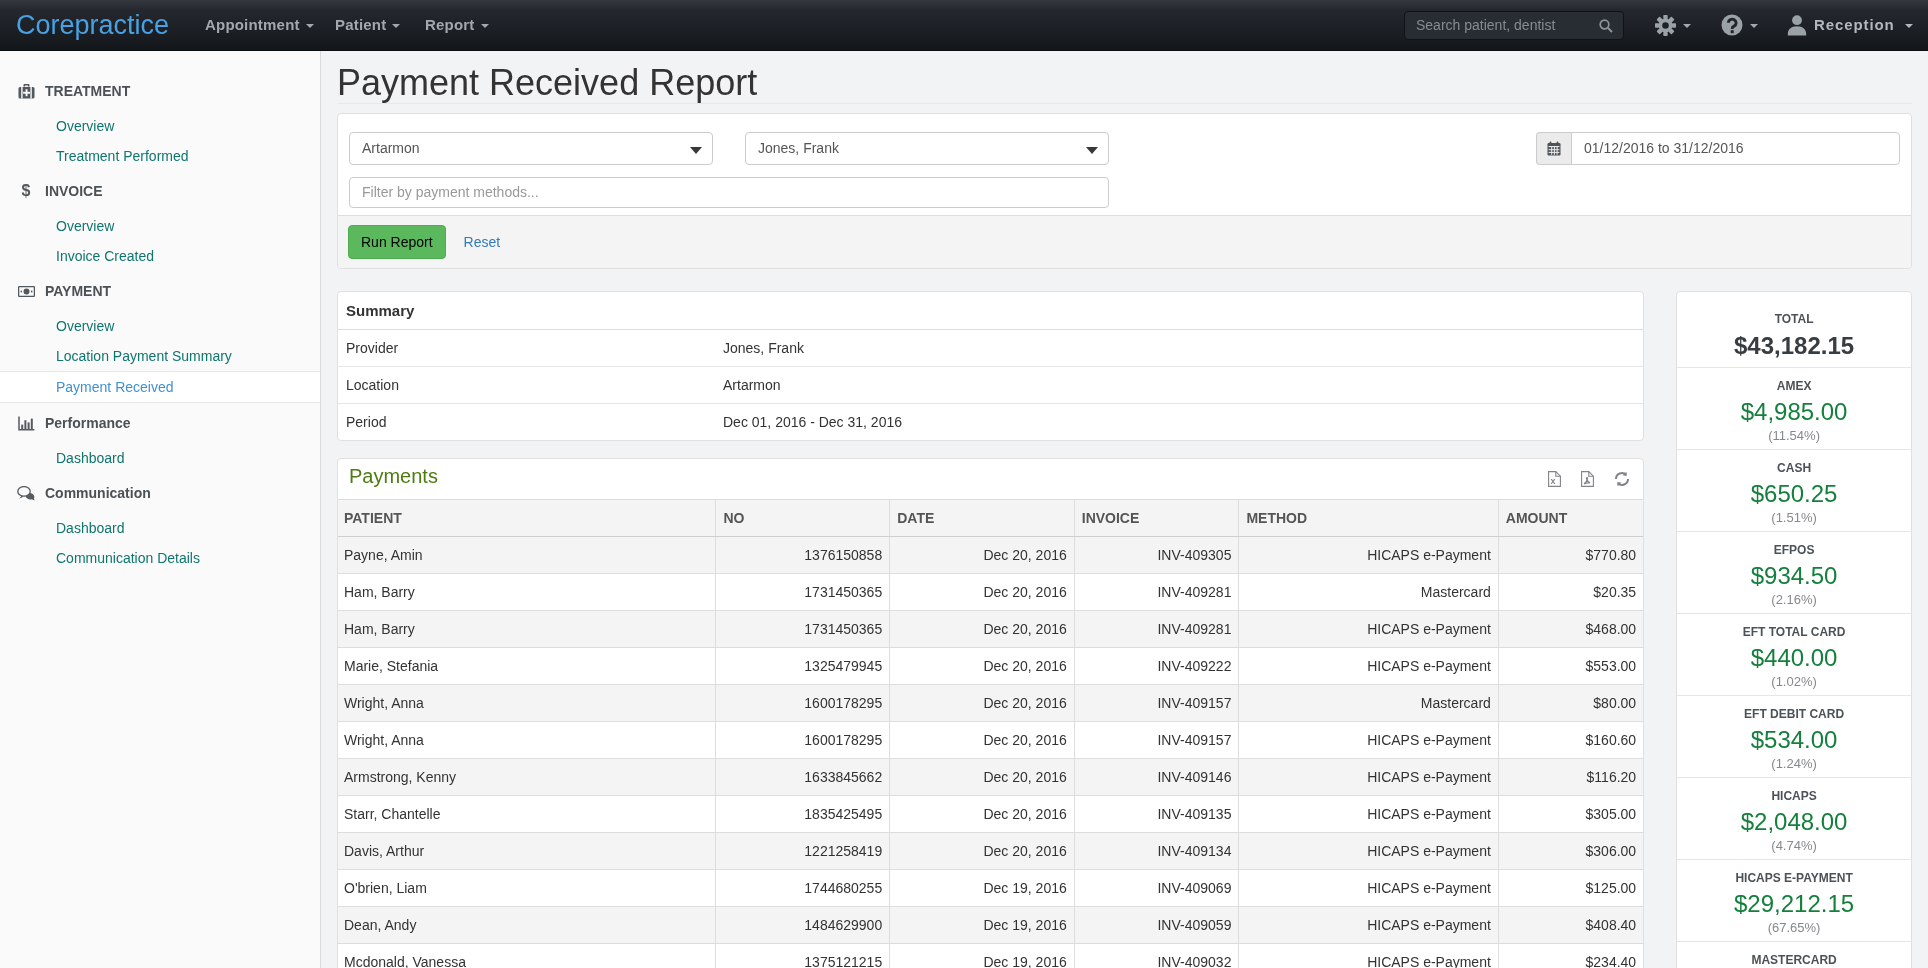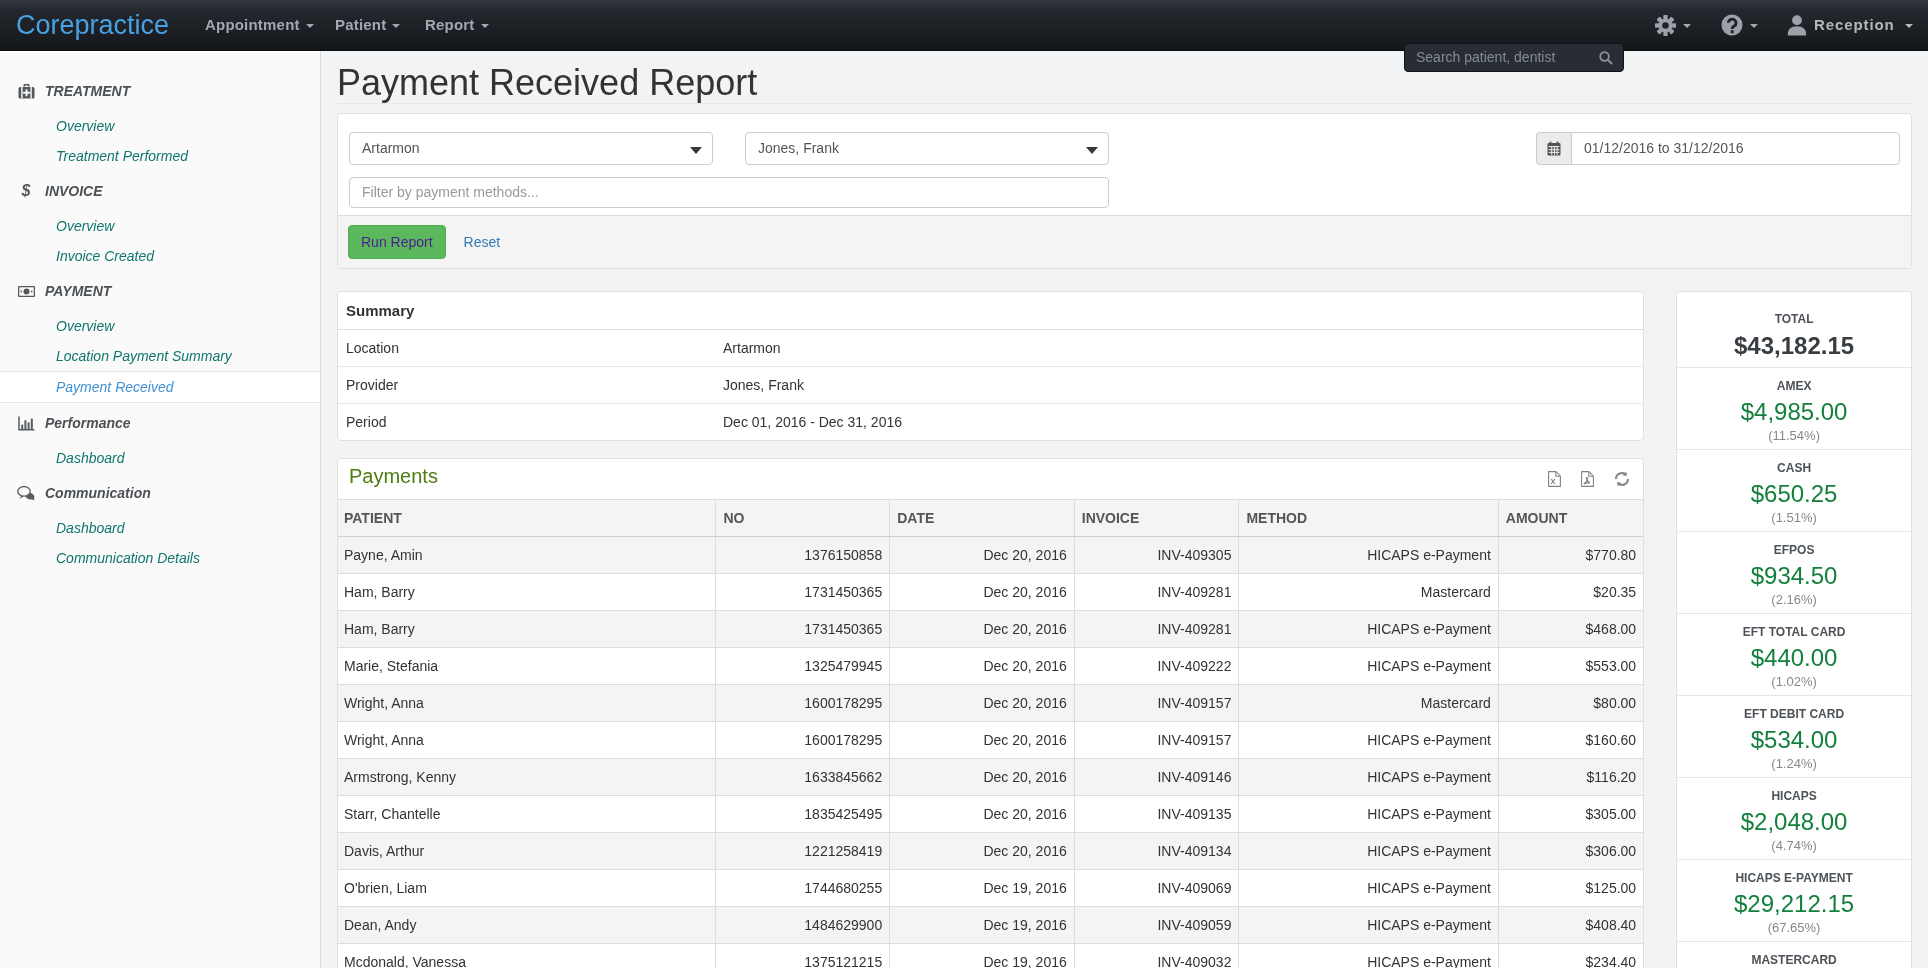--- a/index.html
+++ b/index.html
@@ -25,31 +25,30 @@
   position:absolute; top:0; line-height:50px;
   font-size:15px; font-weight:bold; color:#a2a8ae; white-space:nowrap; letter-spacing:0.2px;
 }
 .caret {
   display:inline-block; width:0; height:0; margin-left:6px; vertical-align:middle;
   border-left:4px solid transparent; border-right:4px solid transparent;
   border-top:4px solid #a2a8ae;
 }
 .searchbox {
   position:absolute; left:1404px; top:11px; width:220px; height:29px;
-  background:#282d33; border:1px solid #101316; border-radius:4px;margin-top:32px;
+  background:#282d33; border:1px solid #101316; border-radius:4px;
 }
 .searchbox span.ph { position:absolute; left:11px; top:5px; font-size:14px; color:#848c93; }
 .searchbox svg { position:absolute; right:10px; top:7px; }
 .nav-ic { position:absolute; top:0; height:50px; display:flex; align-items:center; }
 
 .sidebar {
   position: fixed; top:51px; left:0; bottom:0; width:321px;
   background:#fafafa; border-right:1px solid #d9d9d9; z-index:10;
   padding-top:20px;
-  font-style:italic;
 }
 .sgroup { }
 .shead {
   margin:5px 0; height:30px; line-height:30px; font-weight:bold; color:#4c5156; font-size:14px;
   padding-left:45px; position:relative;
 }
 .shead .sic { position:absolute; left:17px; top:0; width:18px; height:30px; display:flex; align-items:center; justify-content:center; }
 .sitem {
   height:30px; line-height:30px; color:#0f766e; font-size:14px; padding-left:56px;
 }
@@ -85,21 +84,21 @@
 .finput {
   margin-top:12px; width:760px; height:31px; border:1px solid #ccc; border-radius:4px;
   line-height:29px; padding-left:12px; color:#999; background:#fff;
 }
 .ffooter {
   background:#f4f4f5; border-top:1px solid #ddd; border-radius:0 0 4px 4px;
   padding:9px 10px; height:53px;
 }
 .btn-green {
   display:inline-block; background:#5cb85c; border:1px solid #4cae4c; border-radius:4px;
-  color:#4c1d95; font-size:14px; line-height:20px; padding:6px 12px;text-align:right;
+  color:#000000; font-size:14px; line-height:20px; padding:6px 12px;text-align:right;
 }
 .reset { color:#337ab7; margin-left:18px; line-height:34px; display:inline-block; vertical-align:top;}
 
 .crow { display:flex; margin-top:22px; align-items:flex-start; }
 .leftcol { width:1308px; }
 .rightcol { width:236px; margin-left:32px; }
 
 .phead16 { padding:10px 8px; font-size:15px; font-weight:bold; border-bottom:1px solid #ddd; line-height:17px; }
 table.kv { width:100%; border-collapse:collapse; }
 table.kv td { padding:8px; line-height:20px; }
@@ -227,26 +226,26 @@
     </div>
   </div>
 
   <div class="crow">
     <div class="leftcol">
       <div class="panel summary-panel">
         <div class="phead16">Summary</div>
         <table class="kv">
           <tbody>
               <tr>
+                <td class="k">Provider</td>
+                <td>Jones, Frank</td>
+              </tr>
+          <tr>
                 <td class="k">Location</td>
                 <td>Artarmon</td>
-              </tr>
-          <tr>
-                <td class="k">Provider</td>
-                <td>Jones, Frank</td>
               </tr>
           <tr>
                 <td class="k">Period</td>
                 <td>Dec 01, 2016 - Dec 31, 2016</td>
               </tr>
         </tbody>
           </table>
       </div>
 
       <div class="panel pays-panel">

